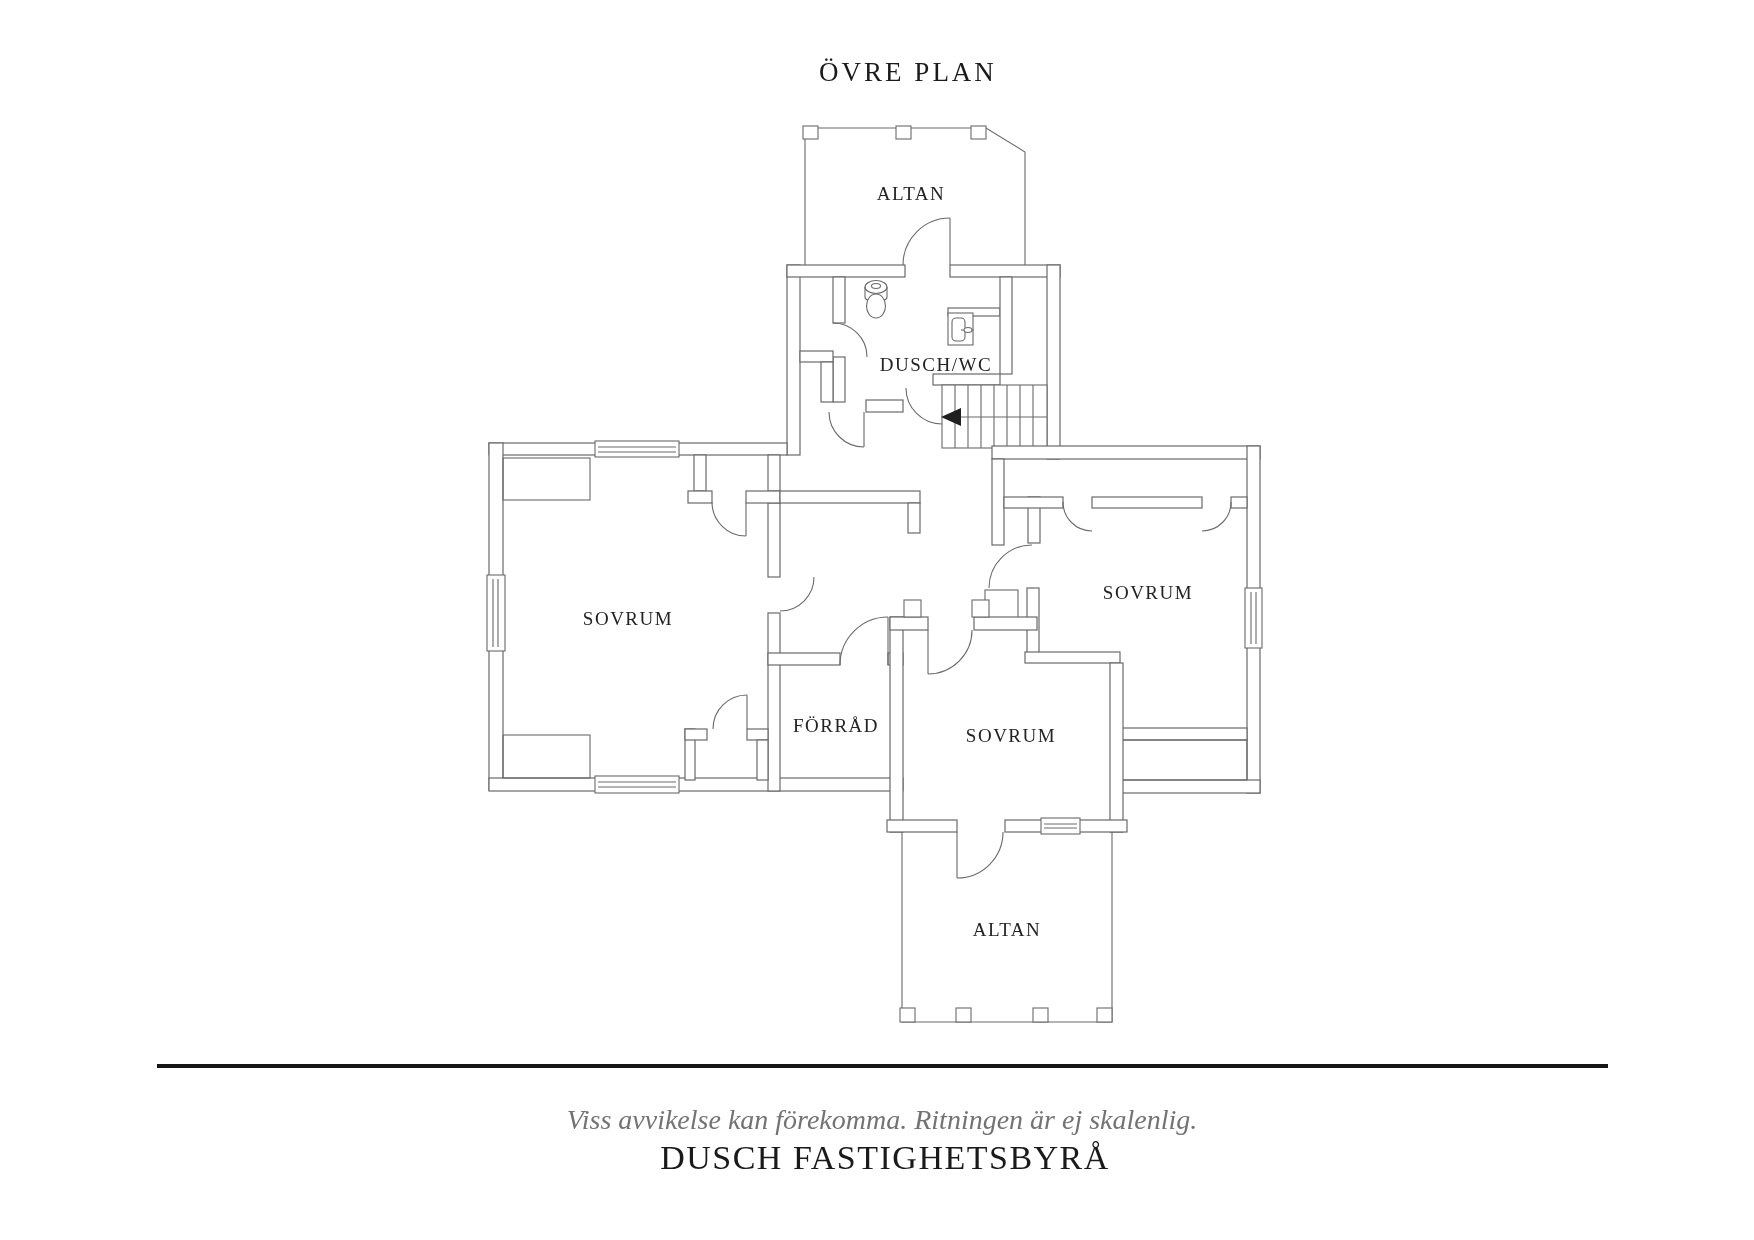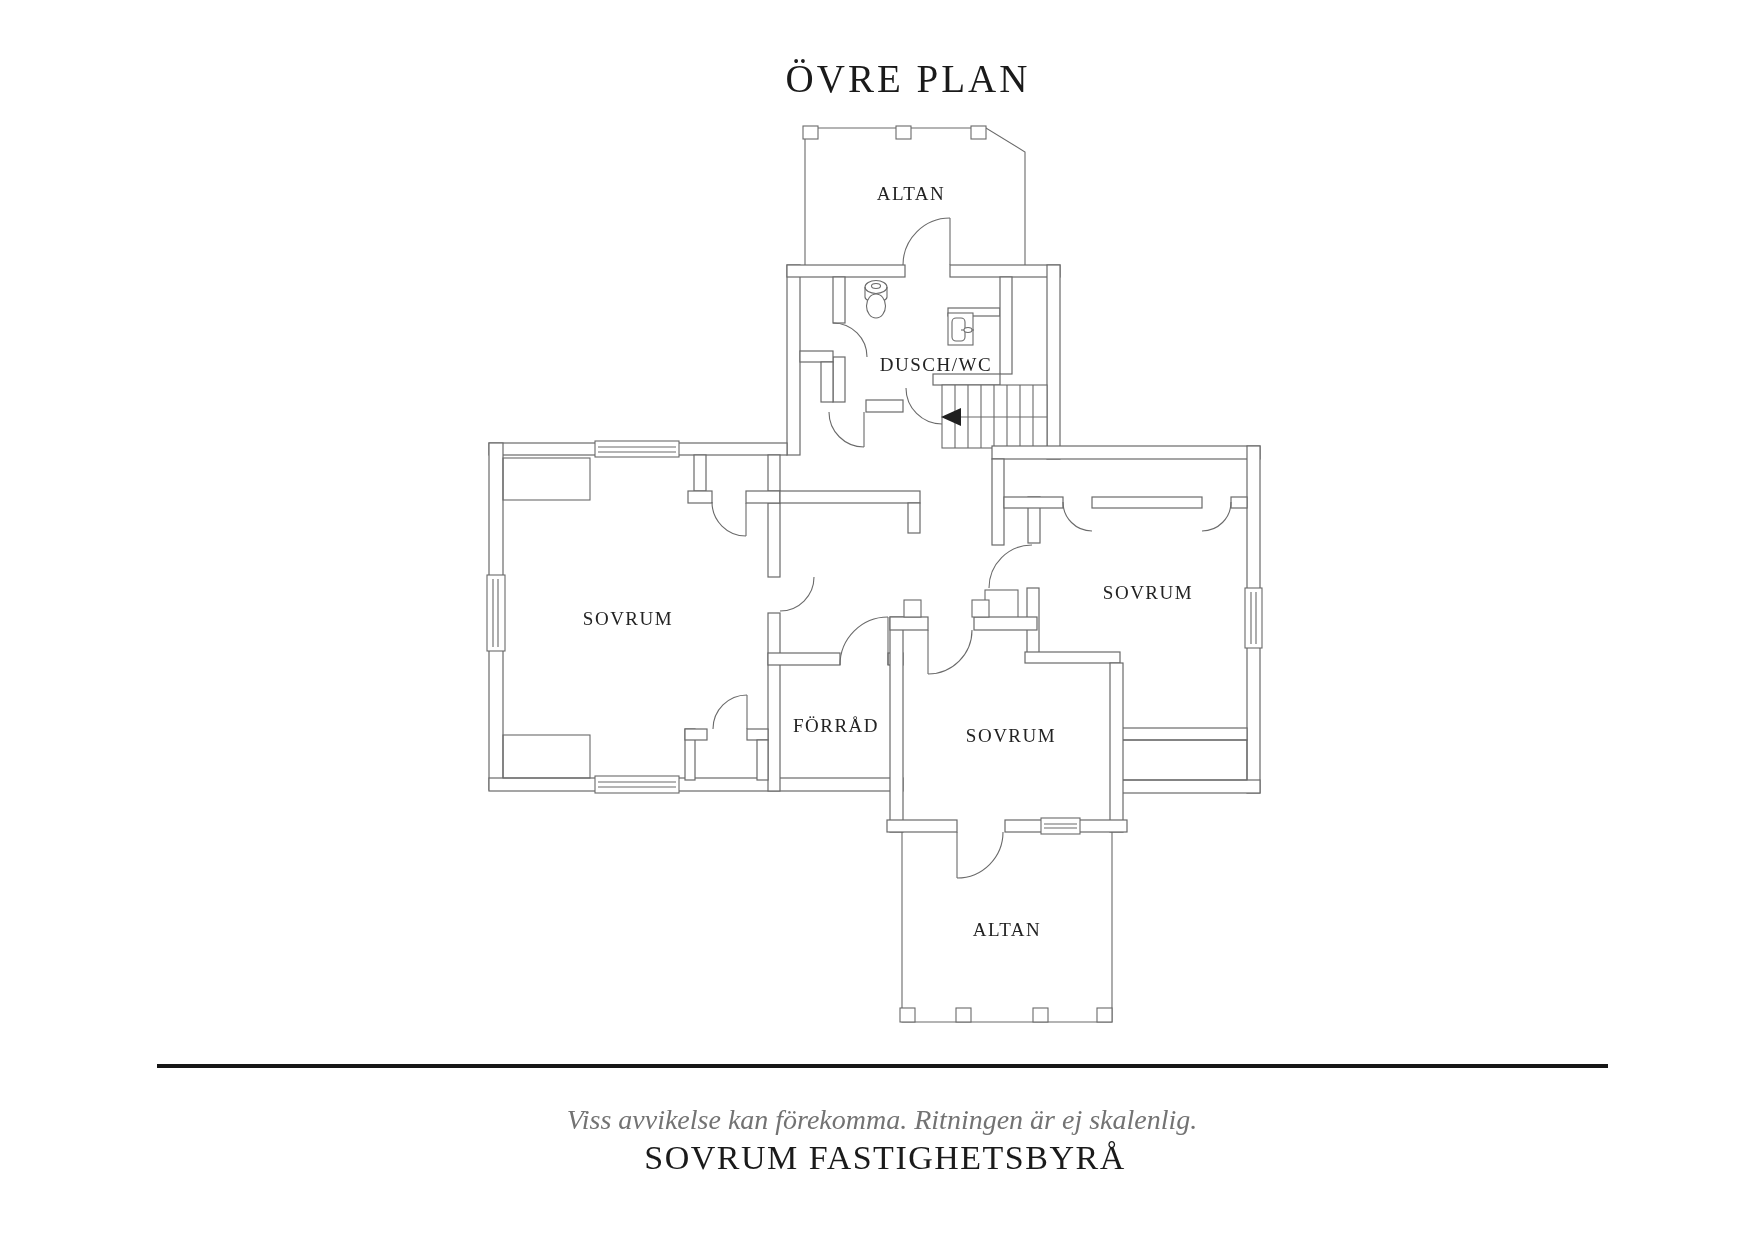--- a/index.html
+++ b/index.html
@@ -3,21 +3,21 @@
 <meta charset="utf-8">
 <style>
   html,body{margin:0;padding:0;}
   body{
     width:1754px;height:1240px;position:relative;background:#ffffff;
     font-family:"Liberation Serif", serif;overflow:hidden;
   }
   .abs{position:absolute;}
   #title{
     top:58px;left:908px;transform:translateX(-50%);
-    font-size:39px;letter-spacing:3px;color:#1a1a1a;white-space:nowrap;line-height:1.1;
+    font-size:27px;letter-spacing:3px;color:#1a1a1a;white-space:nowrap;line-height:1.1;
   }
   #plan-svg{top:0;left:0;}
   .wall{fill:#ffffff;stroke:#6a6a6a;stroke-width:1.2;}
   .thin{fill:none;stroke:#6a6a6a;stroke-width:1.1;}
   .thinw{fill:#ffffff;stroke:#6a6a6a;stroke-width:1.1;}
   .arc{fill:none;stroke:#6a6a6a;stroke-width:1.1;}
   .lbl{font-family:"Liberation Serif",serif;font-size:19px;letter-spacing:1.5px;fill:#232323;text-anchor:middle;}
   #divider{top:1064px;left:157px;width:1451px;height:4px;background:#161616;}
   #disclaimer{
     top:1104px;left:882px;transform:translateX(-50%);
@@ -199,13 +199,13 @@
     <text class="lbl" x="628" y="625">SOVRUM</text>
     <text class="lbl" x="1148" y="599">SOVRUM</text>
     <text class="lbl" x="836" y="732">FÖRRÅD</text>
     <text class="lbl" x="1011" y="742">SOVRUM</text>
     <text class="lbl" x="1007" y="936">ALTAN</text>
   </g>
 </svg>
 
 <div class="abs" id="divider"></div>
 <div class="abs" id="disclaimer">Viss avvikelse kan förekomma. Ritningen är ej skalenlig.</div>
-<div class="abs" id="brand">SOVRUM FASTIGHETSBYRÅ</div>
+<div class="abs" id="brand">DUSCH FASTIGHETSBYRÅ</div>
 
 </body></html>

